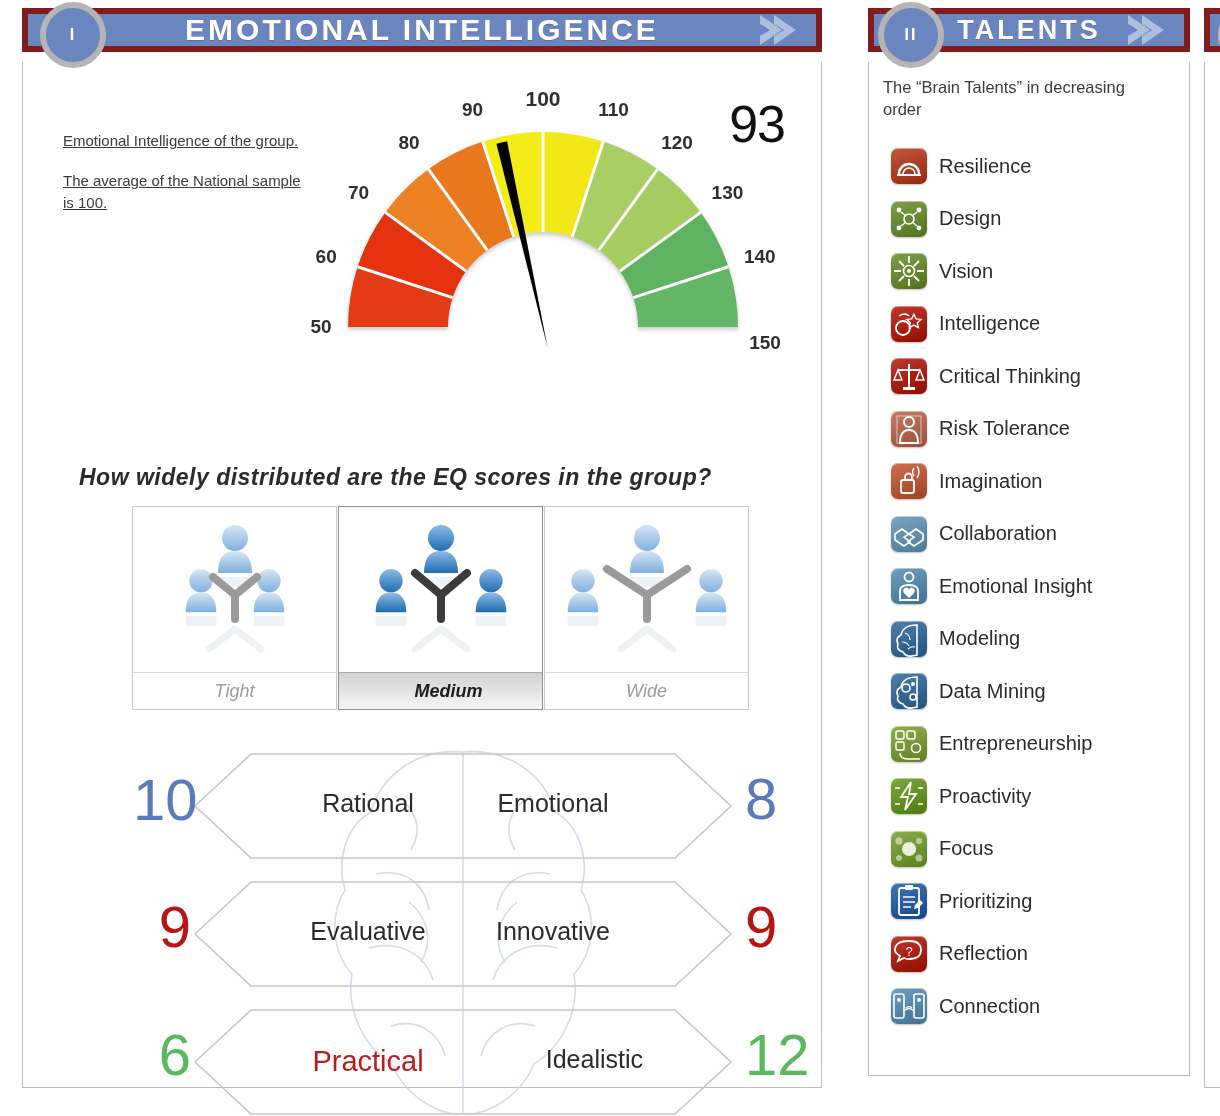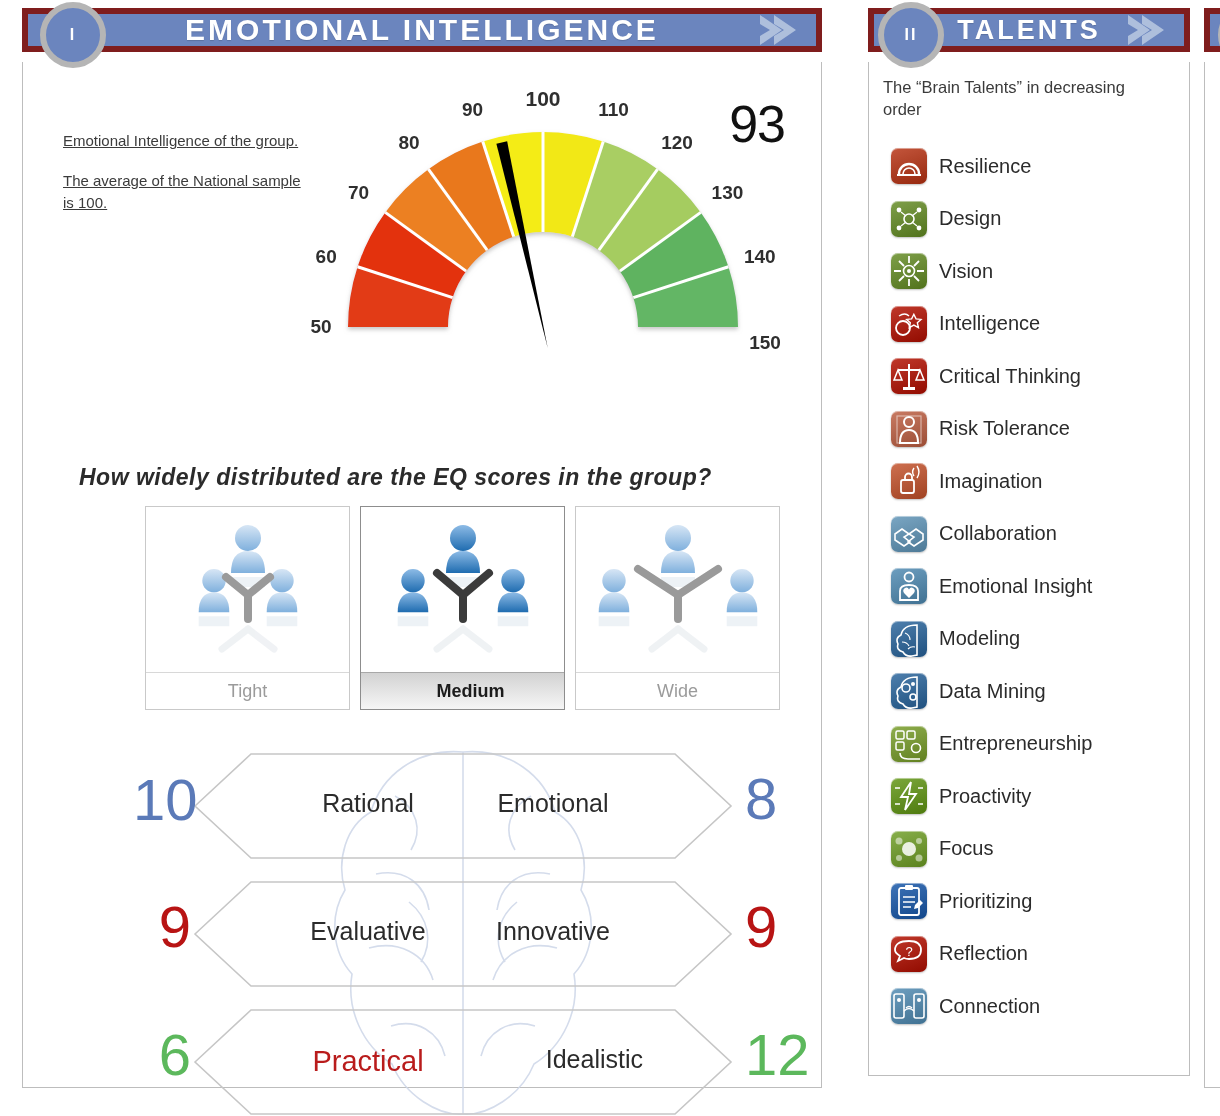--- a/index.html
+++ b/index.html
@@ -36,21 +36,21 @@
   .gauge-wrap{position:absolute;left:270px;top:30px;width:500px;height:300px;}
   .gauge-score{position:absolute;right:8px;top:6px;font-size:52px;font-weight:400;
                color:#111;line-height:1;letter-spacing:-1px;}
   .gauge-tick{position:absolute;font-size:19px;font-weight:600;color:#2f2f2f;
               white-space:nowrap;transform:translate(-50%,-50%);}
 
   
   .dist-q{position:absolute;left:56px;top:402px;width:740px;
           font-size:23px;font-style:italic;font-weight:700;color:#2b2b2b;
           letter-spacing:.5px;}
-  .dist-row{position:absolute;left:122px;top:444px;display:flex;gap:10px;}
+  .dist-row{position:absolute;left:109px;top:444px;display:flex;gap:1px;font-style:italic;}
   .dist-card{width:205px;border:1px solid #c9c9c9;background:#fff;box-sizing:border-box;}
   .dist-card.sel{border-color:#8d8d8d;}
   .dist-pic{height:165px;position:relative;overflow:hidden;}
   .dist-lbl{height:36px;border-top:1px solid #d8d8d8;display:flex;align-items:center;
             justify-content:center;font-size:18px;color:#9b9b9b;}
   .dist-card.sel .dist-lbl{color:#1c1c1c;font-weight:700;
             background:linear-gradient(#d2d2d2,#f6f6f6);border-top:1px solid #a8a8a8;padding-left:16px;}
 
   
   .brain{position:absolute;left:110px;top:672px;width:660px;height:400px;}

